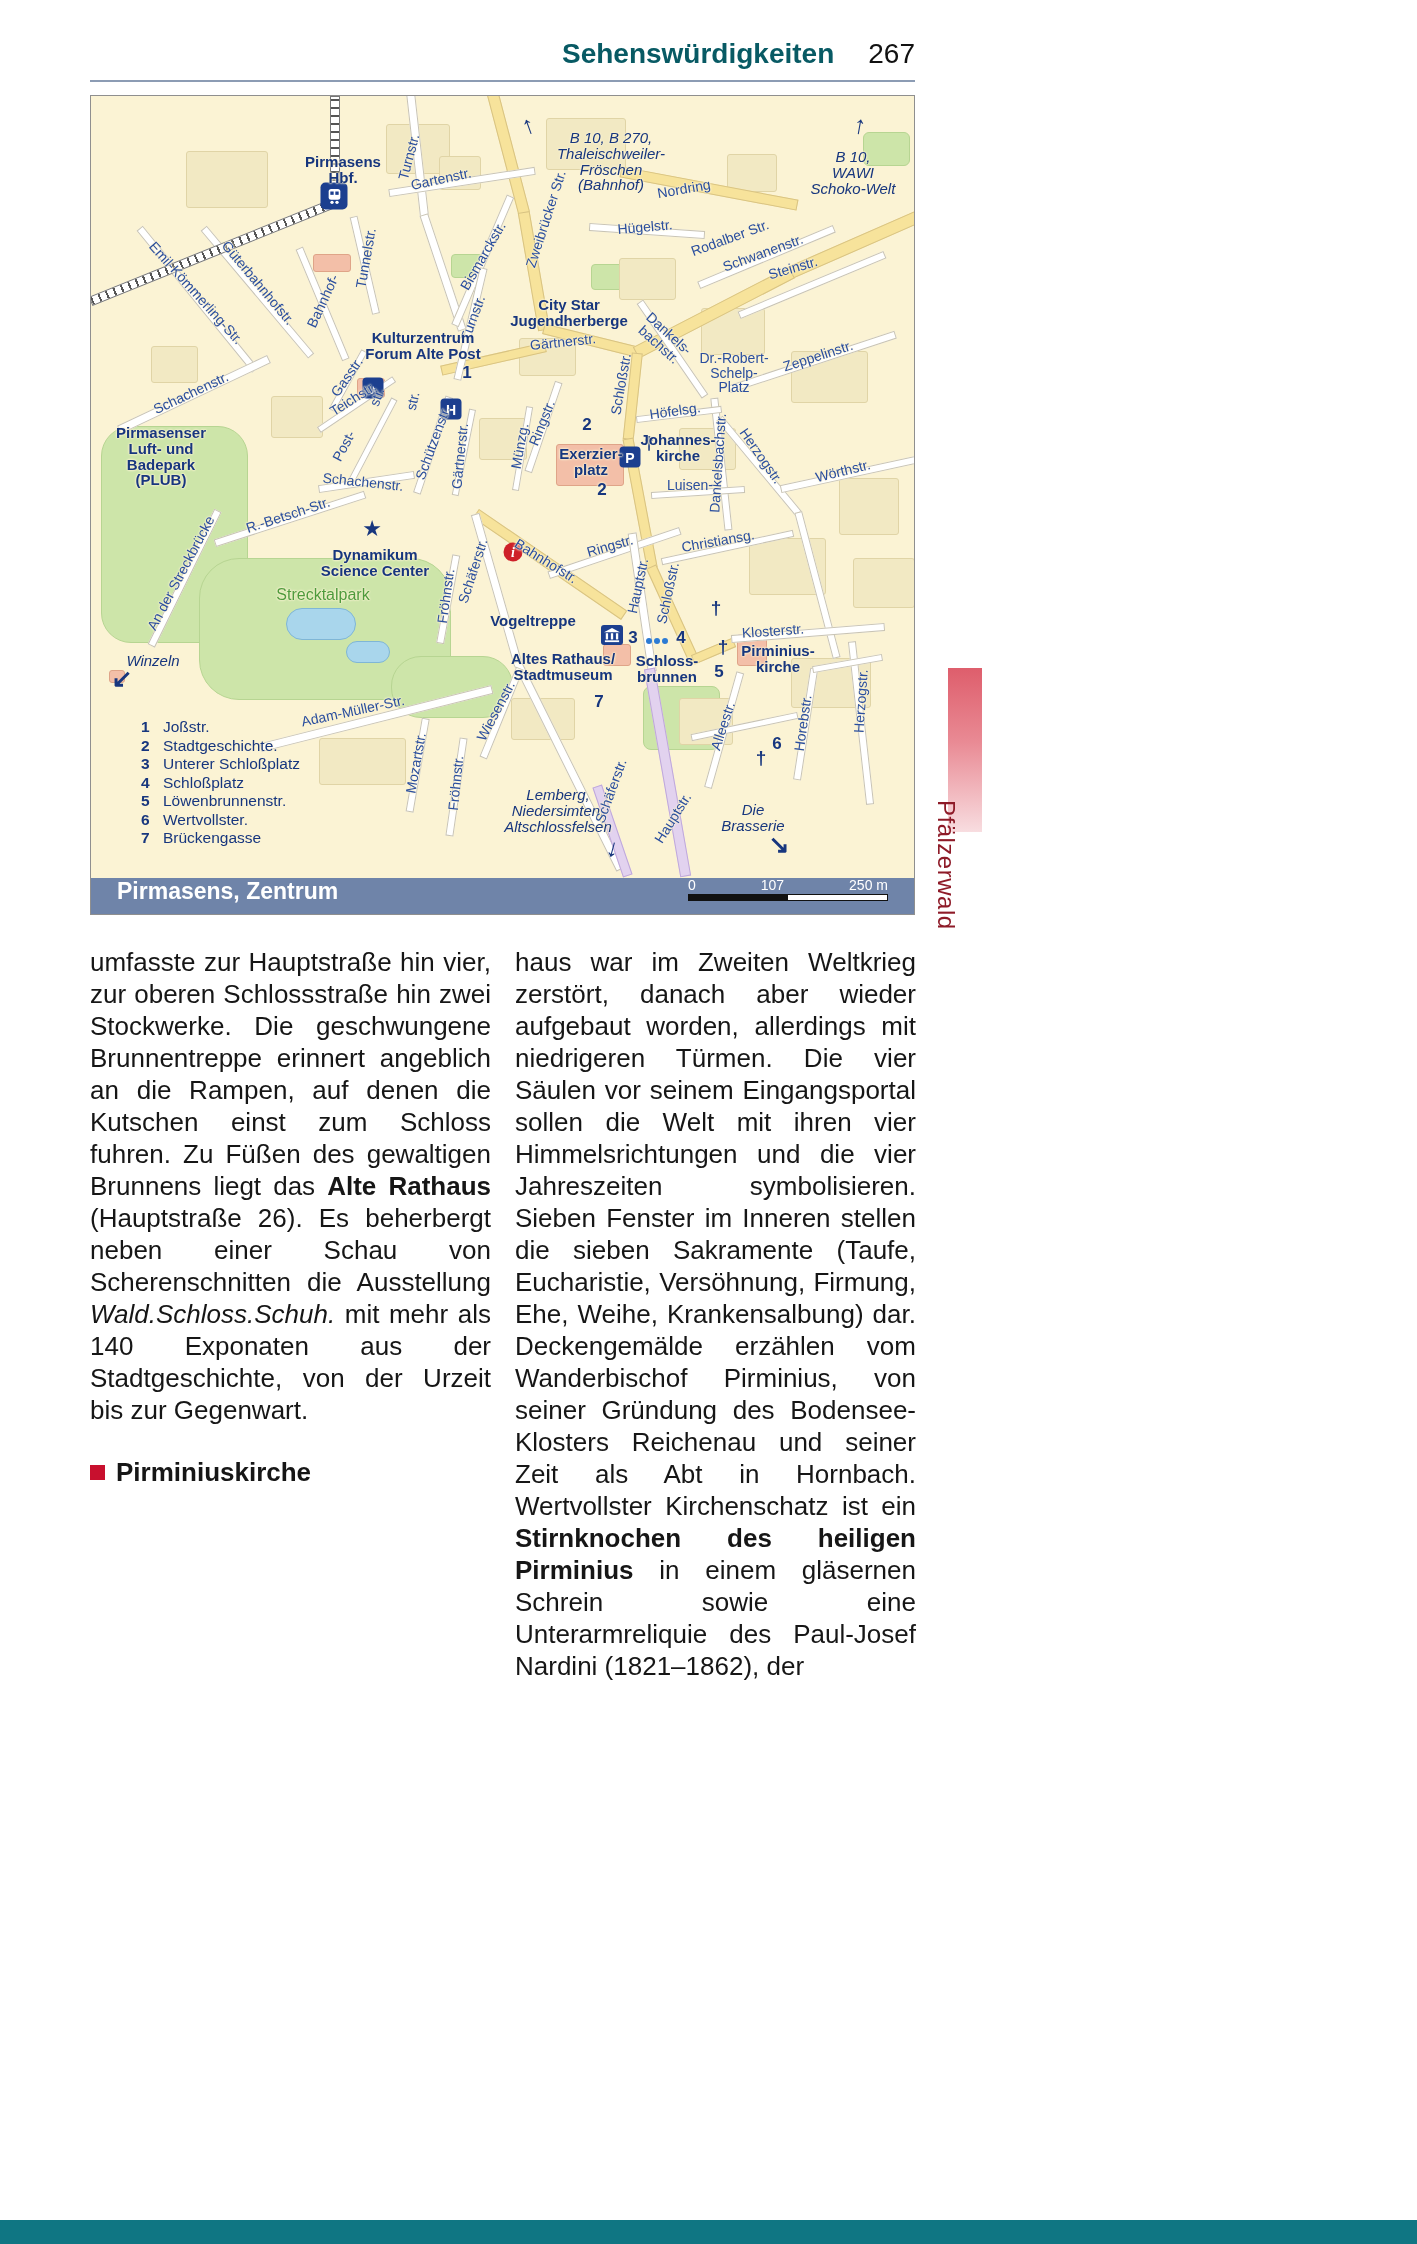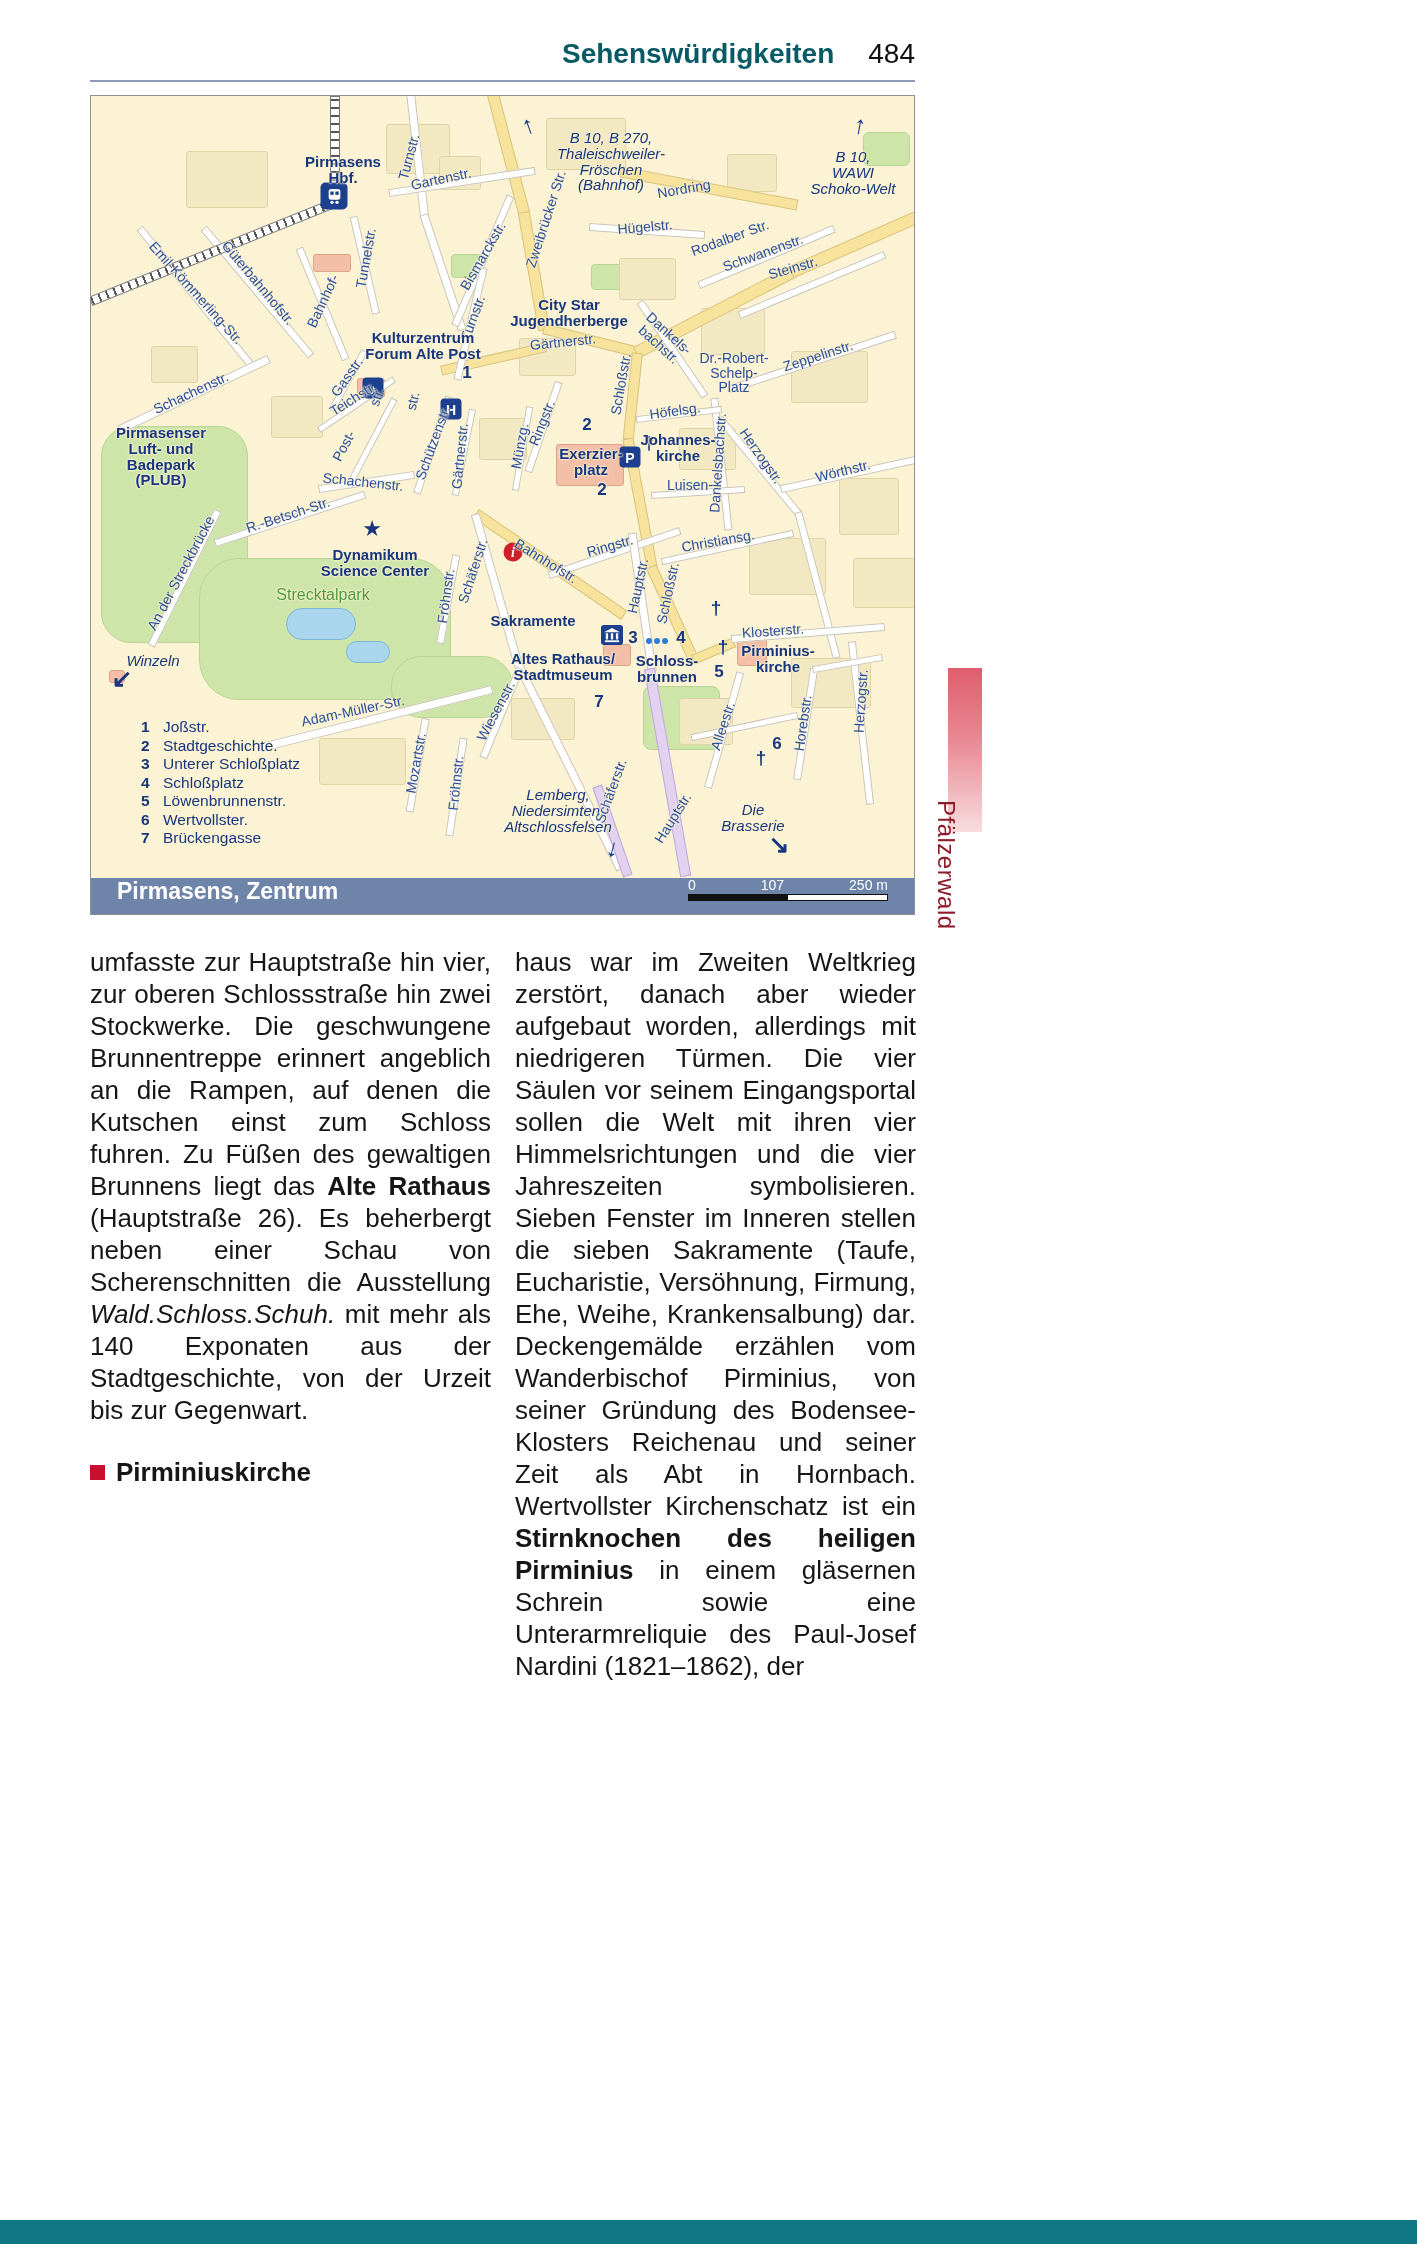--- a/index.html
+++ b/index.html
@@ -83,21 +83,21 @@
 
   .footer-bar{position:absolute;left:0;top:2220px;width:1417px;height:24px;background:#0F7683;}
 </style>
 </head>
 <body>
 
 <div class="page">
 
   <div class="header">
     <span class="h-title">Sehenswürdigkeiten</span>
-    <span class="h-num">484</span>
+    <span class="h-num">267</span>
   </div>
   <div class="rule"></div>
 
   <div class="map">
     <div class="map-canvas">
       <div id="map-areas">
           <div class="area green" style="left: 10px; top: 330px; width: 145px; height: 215px; border-radius: 30px;"></div>
           <div class="area green" style="left: 108px; top: 462px; width: 250px; height: 140px; border-radius: 40px;"></div>
           <div class="area green" style="left: 300px; top: 560px; width: 120px; height: 60px; border-radius: 30px;"></div>
           <div class="area green" style="left: 360px; top: 158px; width: 30px; height: 22px; border-radius: 4px;"></div>
@@ -288,21 +288,21 @@
           <div class="mlabel street" style="left: 90px; top: 477px; transform: translate(-50%, -50%) rotate(-62deg);">An der Streckbrücke</div>
           <div class="mlabel street" style="left: 627px; top: 445px; transform: translate(-50%, -50%) rotate(-10deg);">Christiansg.</div>
           <div class="mlabel street" style="left: 519px; top: 450px; transform: translate(-50%, -50%) rotate(-16deg);">Ringstr.</div>
           <div class="mlabel poi" style="left: 284px; top: 467px; transform: translate(-50%, -50%) rotate(0deg);">Dynamikum<br>Science Center</div>
           <div class="mlabel park" style="left: 232px; top: 499px; transform: translate(-50%, -50%) rotate(0deg);">Strecktalpark</div>
           <div class="mlabel street" style="left: 382px; top: 475px; transform: translate(-50%, -50%) rotate(-72deg);">Schäferstr.</div>
           <div class="mlabel street" style="left: 355px; top: 500px; transform: translate(-50%, -50%) rotate(-82deg);">Fröhnstr.</div>
           <div class="mlabel street" style="left: 455px; top: 465px; transform: translate(-50%, -50%) rotate(32deg);">Bahnhofstr.</div>
           <div class="mlabel street" style="left: 547px; top: 490px; transform: translate(-50%, -50%) rotate(-78deg);">Hauptstr.</div>
           <div class="mlabel street" style="left: 577px; top: 497px; transform: translate(-50%, -50%) rotate(-78deg);">Schloßstr.</div>
-          <div class="mlabel poi" style="left: 442px; top: 525px; transform: translate(-50%, -50%) rotate(0deg);">Sakramente</div>
+          <div class="mlabel poi" style="left: 442px; top: 525px; transform: translate(-50%, -50%) rotate(0deg);">Vogeltreppe</div>
           <div class="mlabel street" style="left: 682px; top: 535px; transform: translate(-50%, -50%) rotate(-4deg);">Klosterstr.</div>
           <div class="mlabel num" style="left: 542px; top: 542px; transform: translate(-50%, -50%) rotate(0deg);">3</div>
           <div class="mlabel num" style="left: 590px; top: 542px; transform: translate(-50%, -50%) rotate(0deg);">4</div>
           <div class="mlabel poi" style="left: 472px; top: 571px; transform: translate(-50%, -50%) rotate(0deg);">Altes Rathaus/<br>Stadtmuseum</div>
           <div class="mlabel poi" style="left: 576px; top: 573px; transform: translate(-50%, -50%) rotate(0deg);">Schloss-<br>brunnen</div>
           <div class="mlabel num" style="left: 628px; top: 576px; transform: translate(-50%, -50%) rotate(0deg);">5</div>
           <div class="mlabel poi" style="left: 687px; top: 563px; transform: translate(-50%, -50%) rotate(0deg);">Pirminius-<br>kirche</div>
           <div class="mlabel ext" style="left: 62px; top: 565px; transform: translate(-50%, -50%) rotate(0deg);">Winzeln</div>
           <div class="mlabel num" style="left: 508px; top: 606px; transform: translate(-50%, -50%) rotate(0deg);">7</div>
           <div class="mlabel street" style="left: 262px; top: 615px; transform: translate(-50%, -50%) rotate(-12deg);">Adam-Müller-Str.</div>

